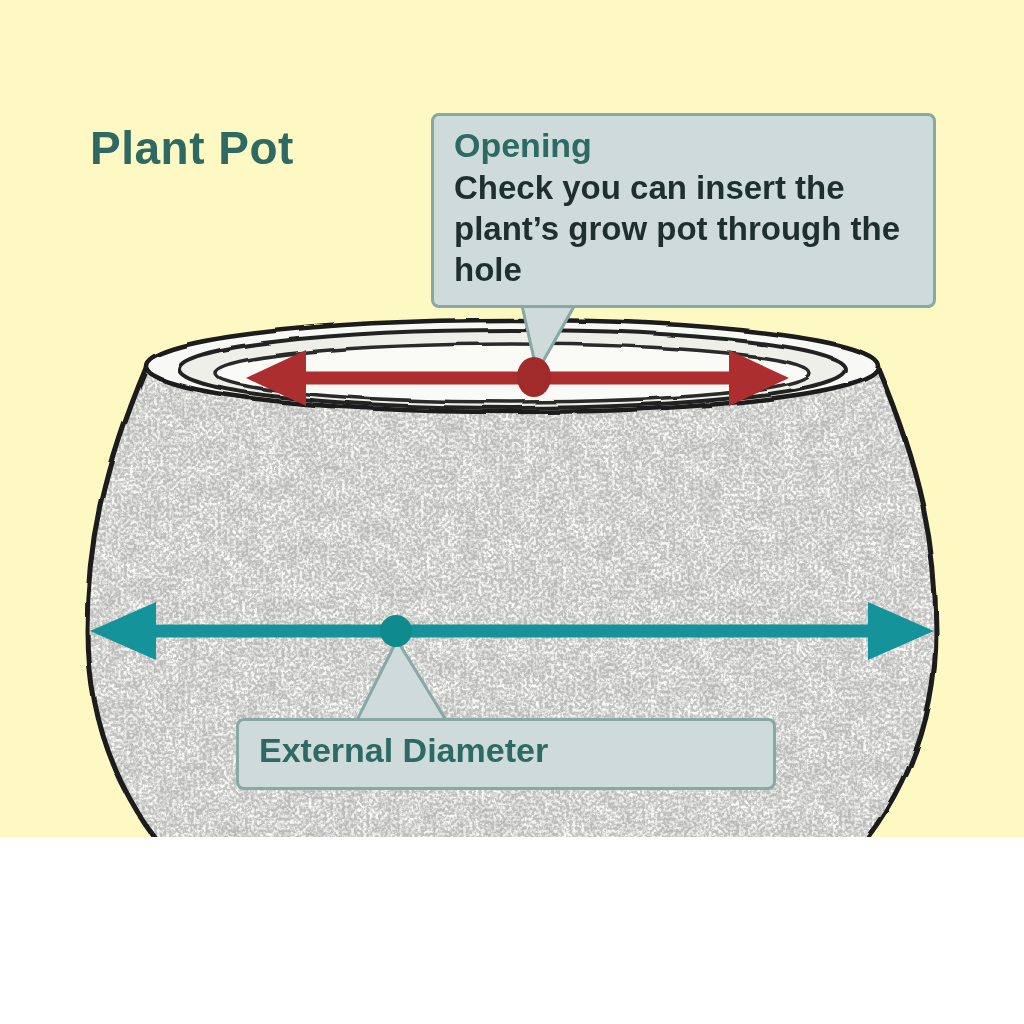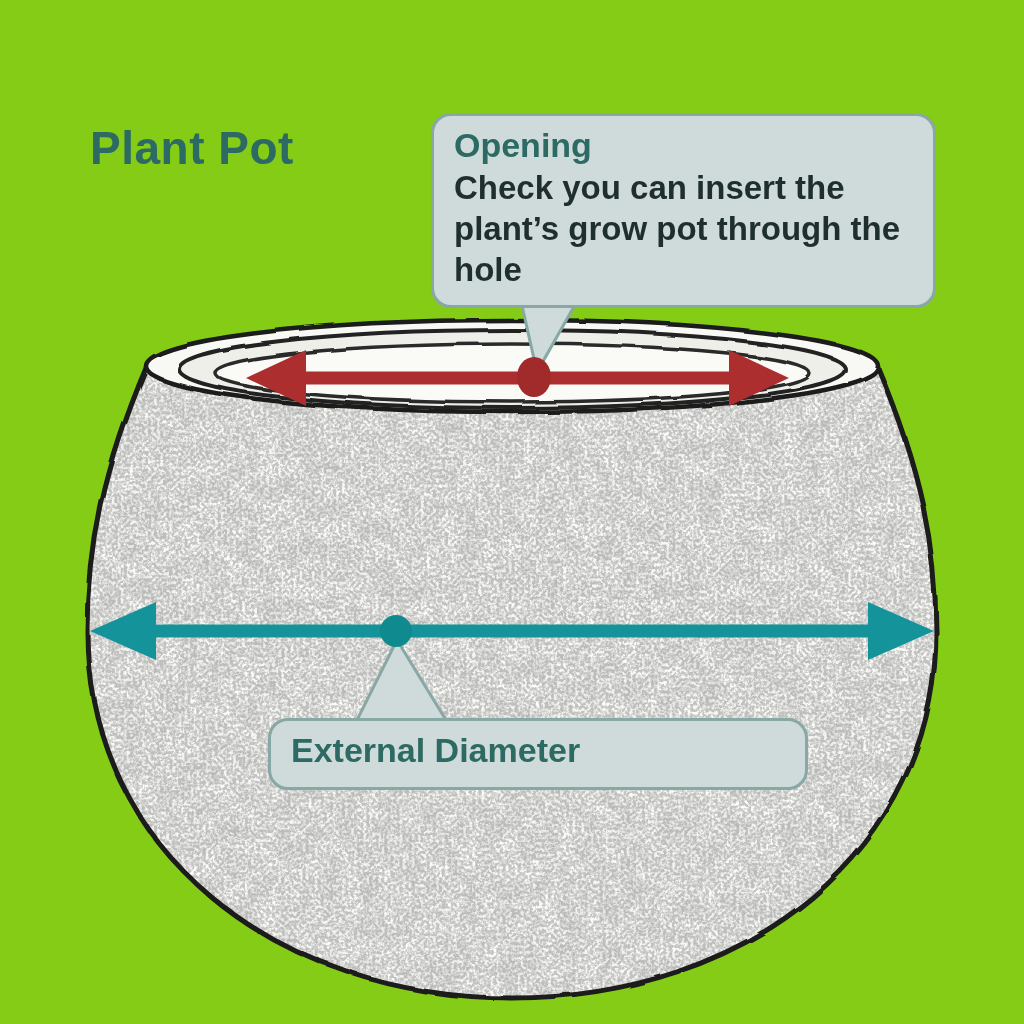--- a/index.html
+++ b/index.html
@@ -1,25 +1,25 @@
 <!DOCTYPE html>
 <html><head>
 <meta charset="utf-8">
 <style>
   html,body{margin:0;padding:0;background:#ffffff;font-family:"Liberation Sans",sans-serif;}
-  .canvas{position:relative;width:1024px;height:1024px;background:#84cc16;overflow:hidden;}
+  .canvas{position:relative;width:1024px;height:837px;background:#fef9c3;overflow:hidden;}
   .canvas svg{position:absolute;left:0;top:0;}
   .title{position:absolute;left:90px;top:122px;font-size:46px;font-weight:bold;
          color:#2d6a64;line-height:1.15;letter-spacing:0.5px;}
-  .callout{position:absolute;background:#cfdbda;border:3px solid #87a8a5;border-radius:20px;
+  .callout{position:absolute;background:#cfdbda;border:3px solid #87a8a5;border-radius:8px;
            padding:10px 20px 14px 20px;box-sizing:border-box;}
   .callout h2{margin:0 0 3px 0;font-size:34px;font-weight:bold;color:#2d6a64;line-height:1.15;}
   .callout p{margin:0;font-size:33px;color:#1e2f2e;line-height:1.24;font-weight:bold;}
   .callout.opening{left:431px;top:113px;width:505px;}
-  .callout.diameter{left:236px;top:718px;width:540px;margin-left:32px;}
+  .callout.diameter{left:236px;top:718px;width:540px;}
 </style>
 </head>
 <body>
 
 <div class="canvas">
 
   <svg width="1024" height="1024" viewBox="0 0 1024 1024">
     <defs>
       <clipPath id="potClip">
         <path d="M 146 368 A 366 46 0 0 1 878 368

